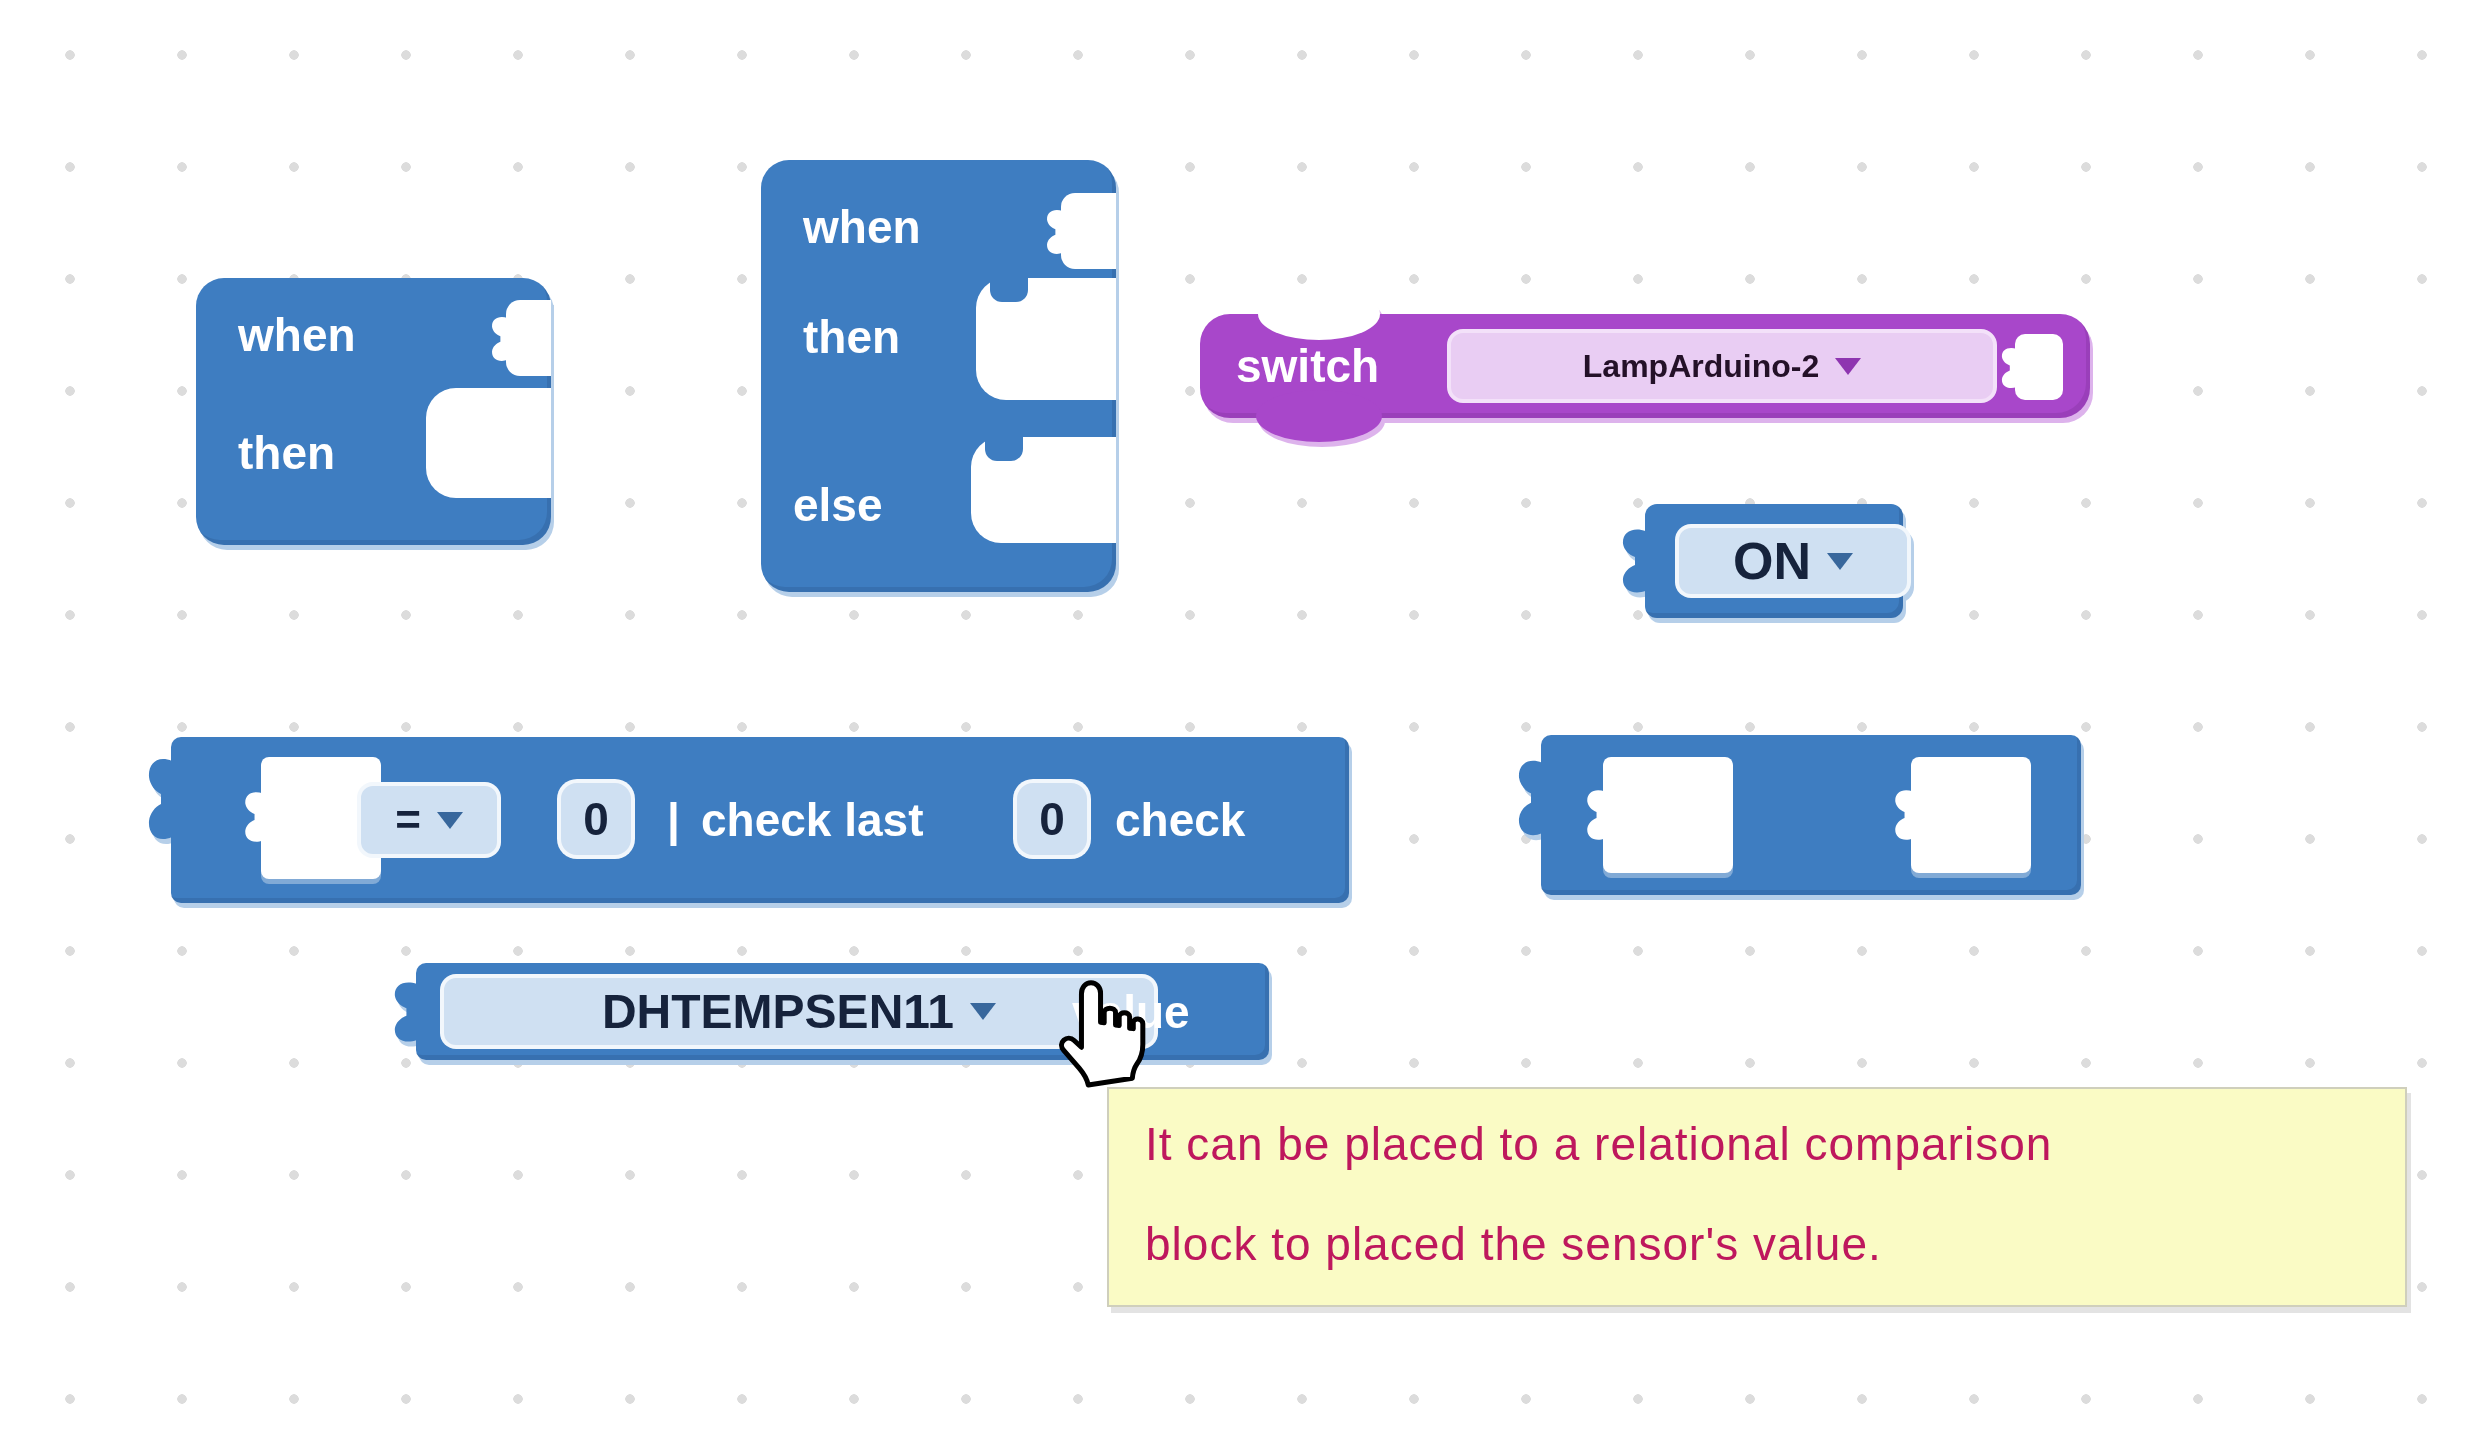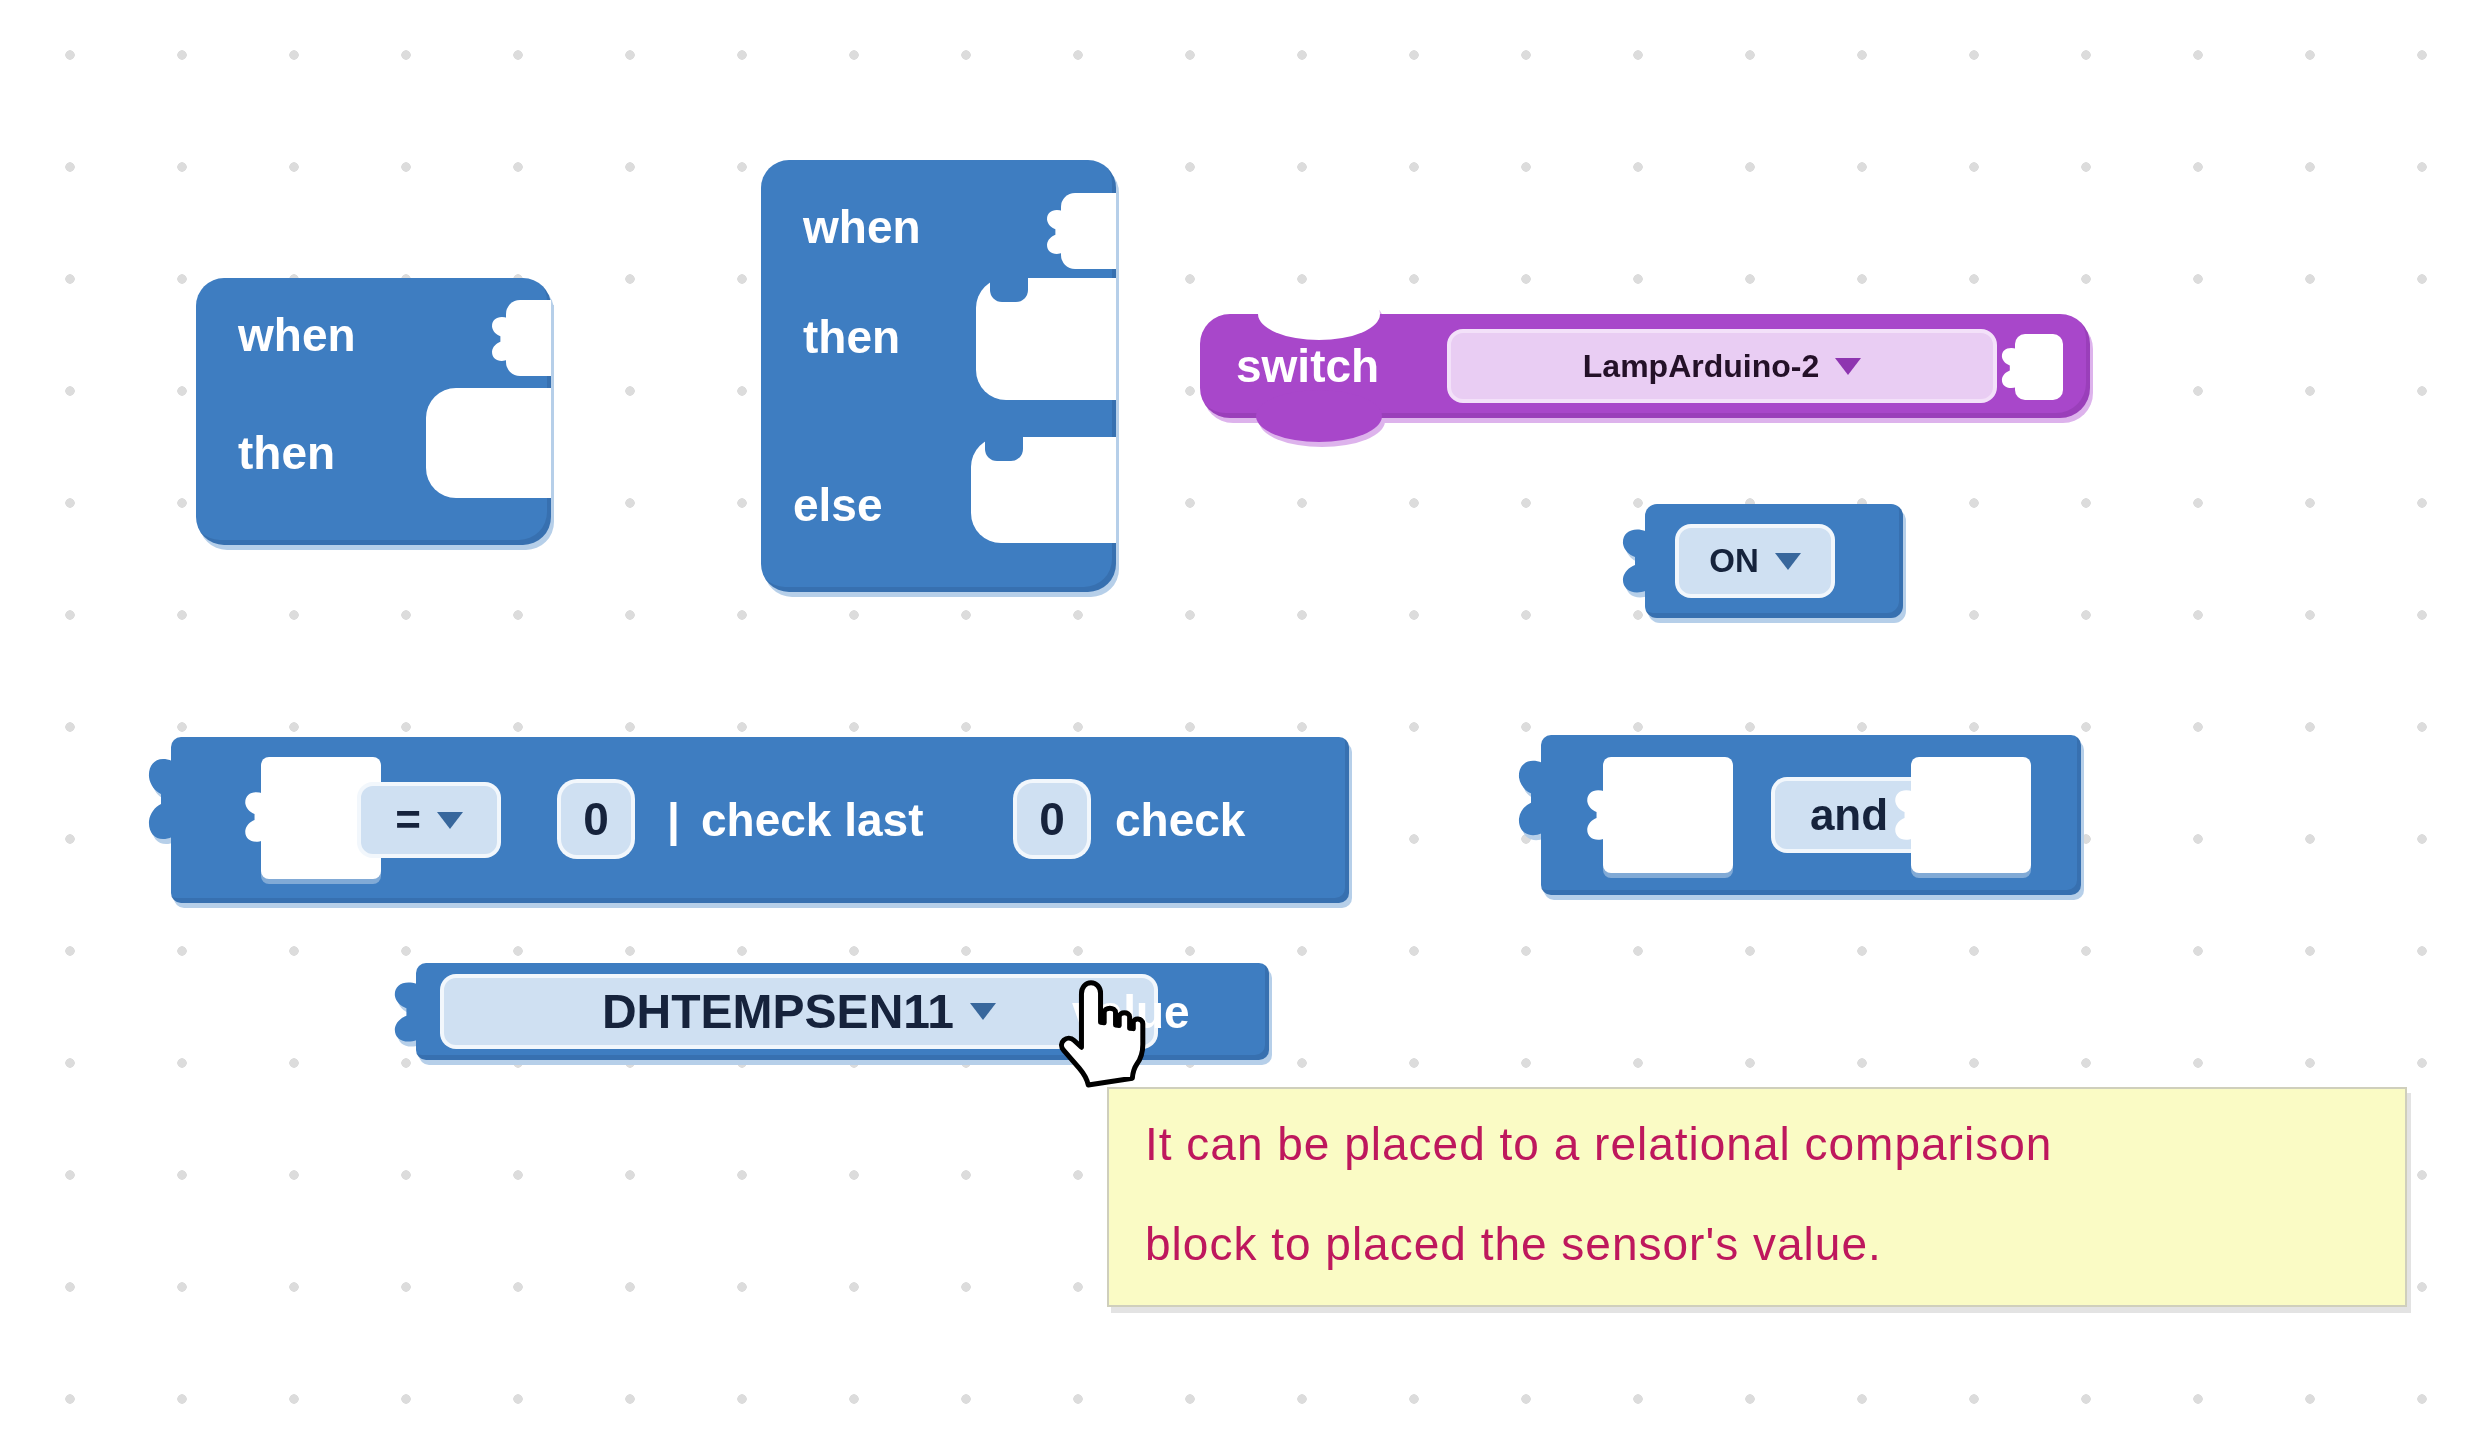--- a/index.html
+++ b/index.html
@@ -88,21 +88,21 @@
       <svg class="tab tab-white" style="left:-15px;top:13px" width="17" height="42" viewBox="0 0 26 84" preserveAspectRatio="none">
           <use href="#tabshape"></use>
         </svg>
     </div>
   </div>
 
   <div class="blk blue" style="left:1634px;top:504px;width:258px;height:114px;border-radius:12px;">
     <svg class="tab tab-blue" style="left:-25px;top:24px" width="26" height="66" viewBox="0 0 26 84" preserveAspectRatio="none">
         <use href="#tabshape"></use>
       </svg>
-    <div class="field" style="left:30px;top:20px;width:160px;height:74px;font-size:33px;">
+    <div class="field" style="left:30px;top:20px;width:236px;height:74px;font-size:52px;">
       <span>ON</span>
       <span class="arrow"></span>
     </div>
   </div>
 
   <div class="blk blue" style="left:160px;top:737px;width:1178px;height:166px;border-radius:10px;">
     <svg class="tab tab-blue" style="left:-25px;top:20px" width="26" height="84" viewBox="0 0 26 84" preserveAspectRatio="none">
         <use href="#tabshape"></use>
       </svg>
     <div class="socket" style="left:90px;top:20px;width:120px;height:122px;">
@@ -127,24 +127,20 @@
 
   <div class="blk blue" style="left:1530px;top:735px;width:540px;height:160px;border-radius:10px;">
     <svg class="tab tab-blue" style="left:-25px;top:24px" width="26" height="78" viewBox="0 0 26 84" preserveAspectRatio="none">
         <use href="#tabshape"></use>
       </svg>
     <div class="socket" style="left:62px;top:22px;width:130px;height:116px;">
       <svg class="tab tab-white" style="left:-18px;top:32px" width="20" height="52" viewBox="0 0 26 84" preserveAspectRatio="none">
           <use href="#tabshape"></use>
         </svg>
     </div>
-    <div class="field" style="left:230px;top:42px;width:198px;height:76px;">
-      <span>and</span>
-      <span class="arrow"></span>
-    </div>
     <div class="socket" style="left:370px;top:22px;width:120px;height:116px;">
       <svg class="tab tab-white" style="left:-18px;top:32px" width="20" height="52" viewBox="0 0 26 84" preserveAspectRatio="none">
           <use href="#tabshape"></use>
         </svg>
     </div>
   </div>
 
   <div class="blk blue" style="left:405px;top:963px;width:853px;height:97px;border-radius:10px;">
     <svg class="tab tab-blue" style="left:-24px;top:18px" width="25" height="62" viewBox="0 0 26 84" preserveAspectRatio="none">
         <use href="#tabshape"></use>

